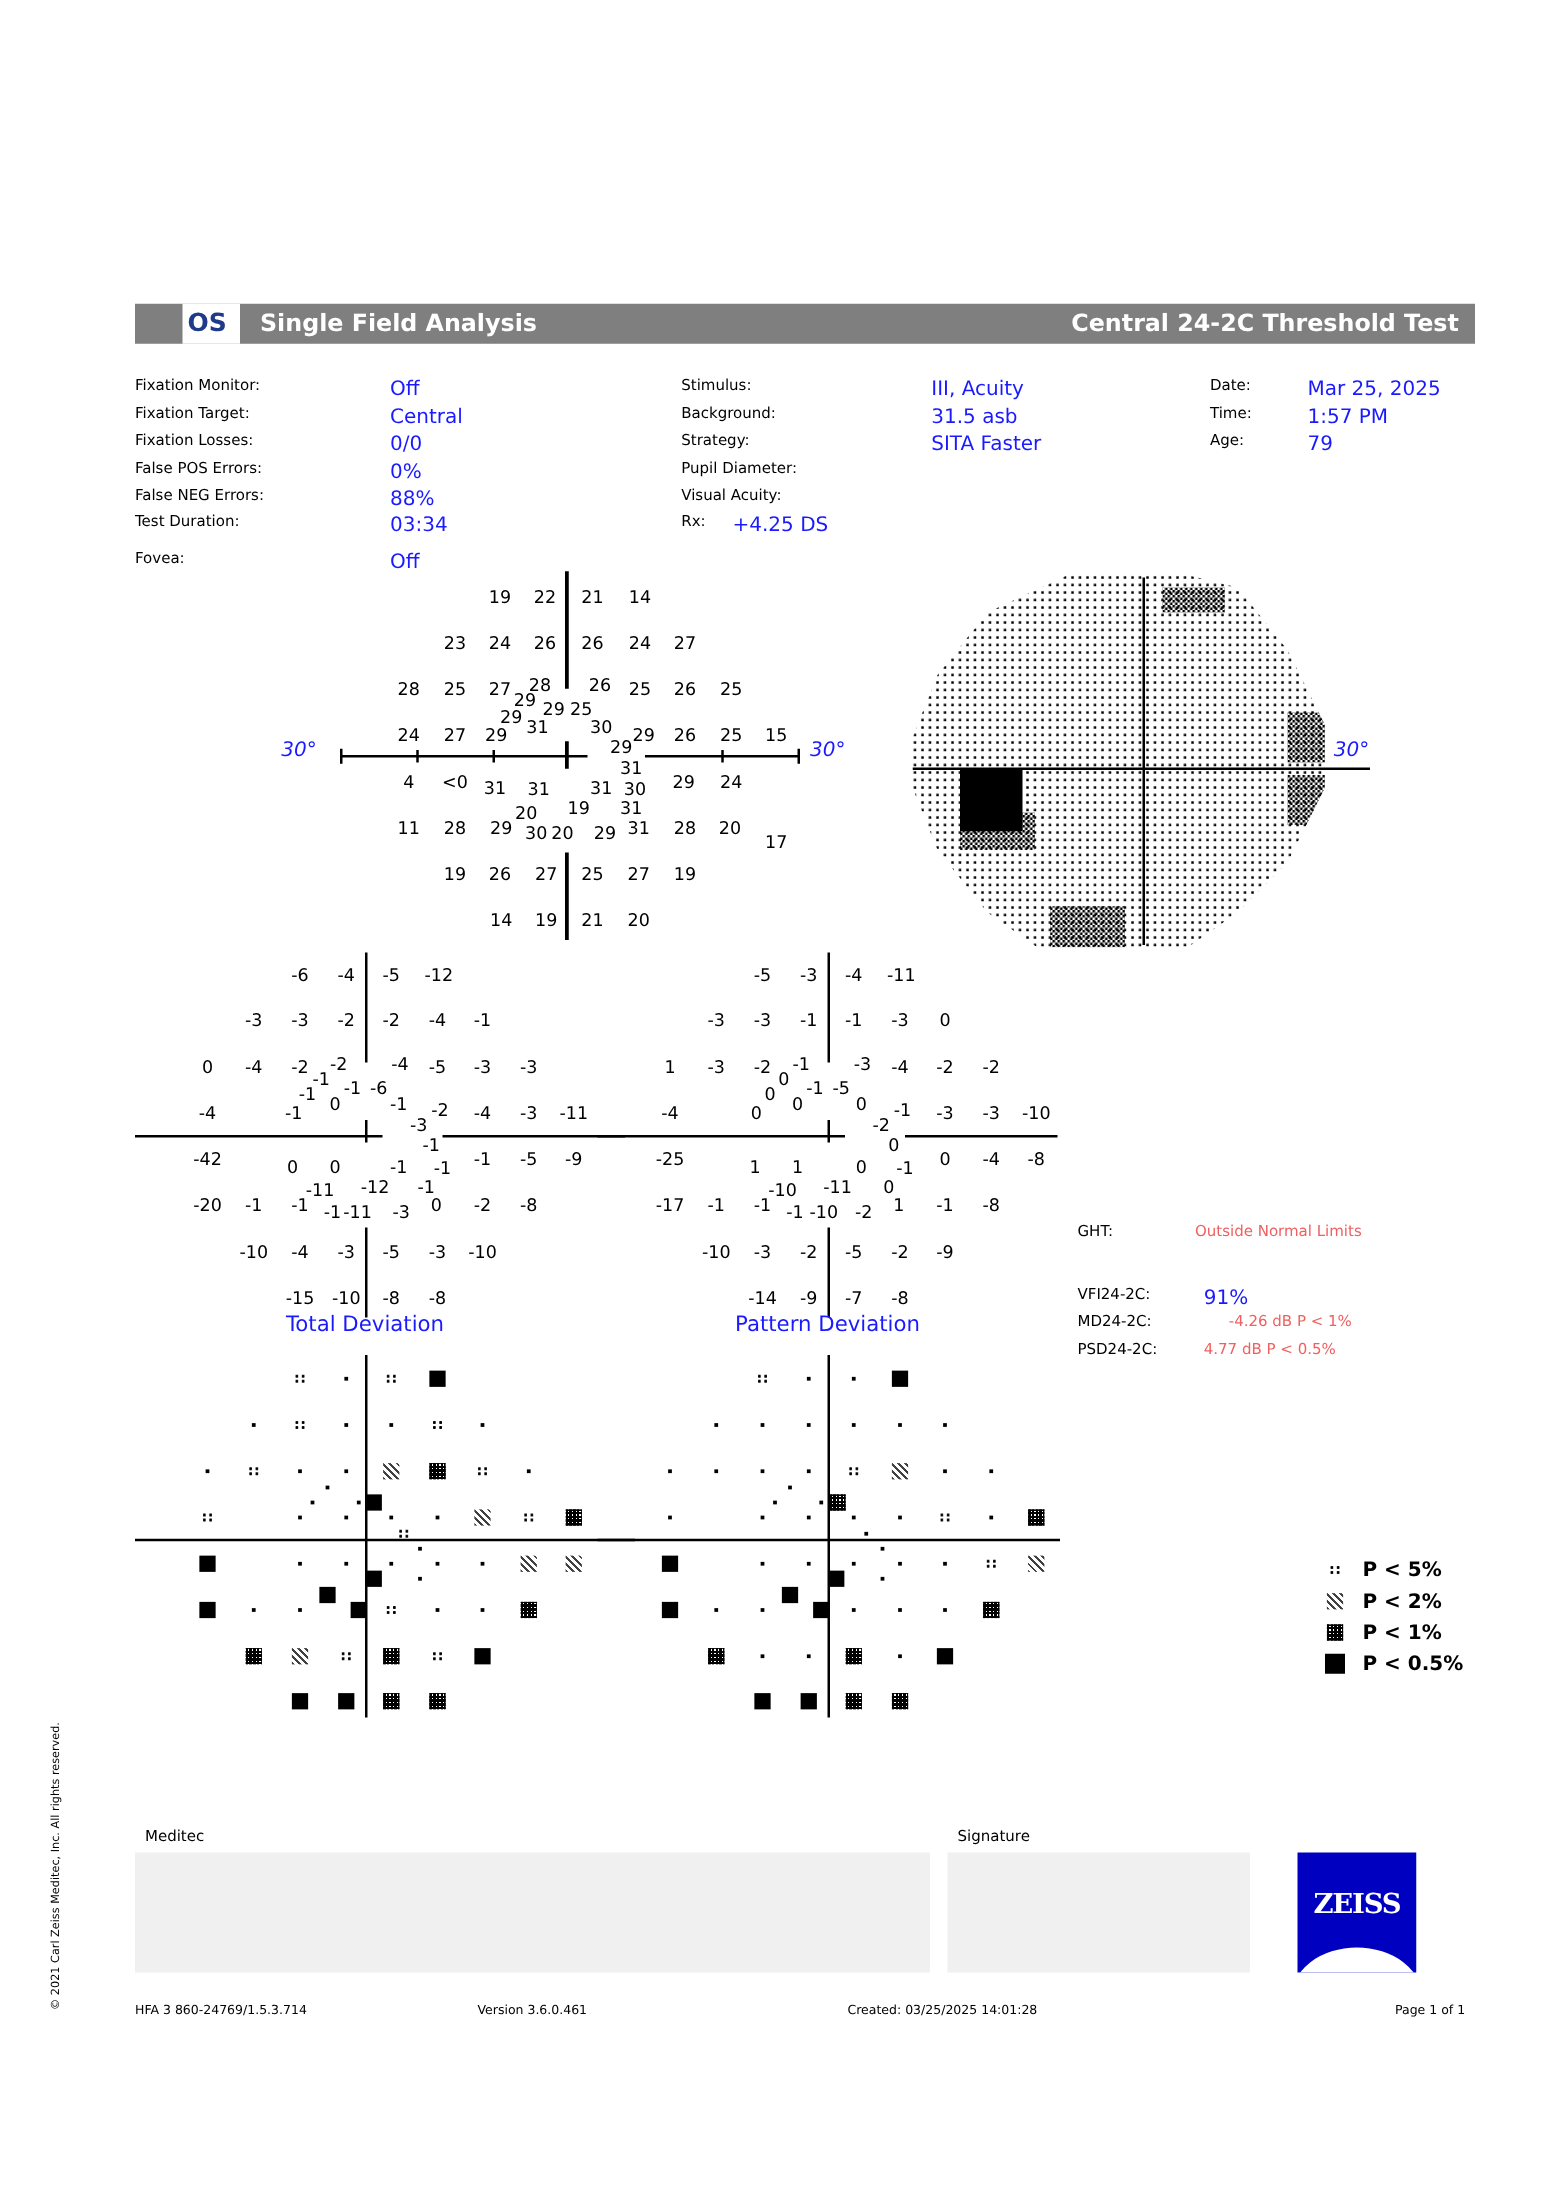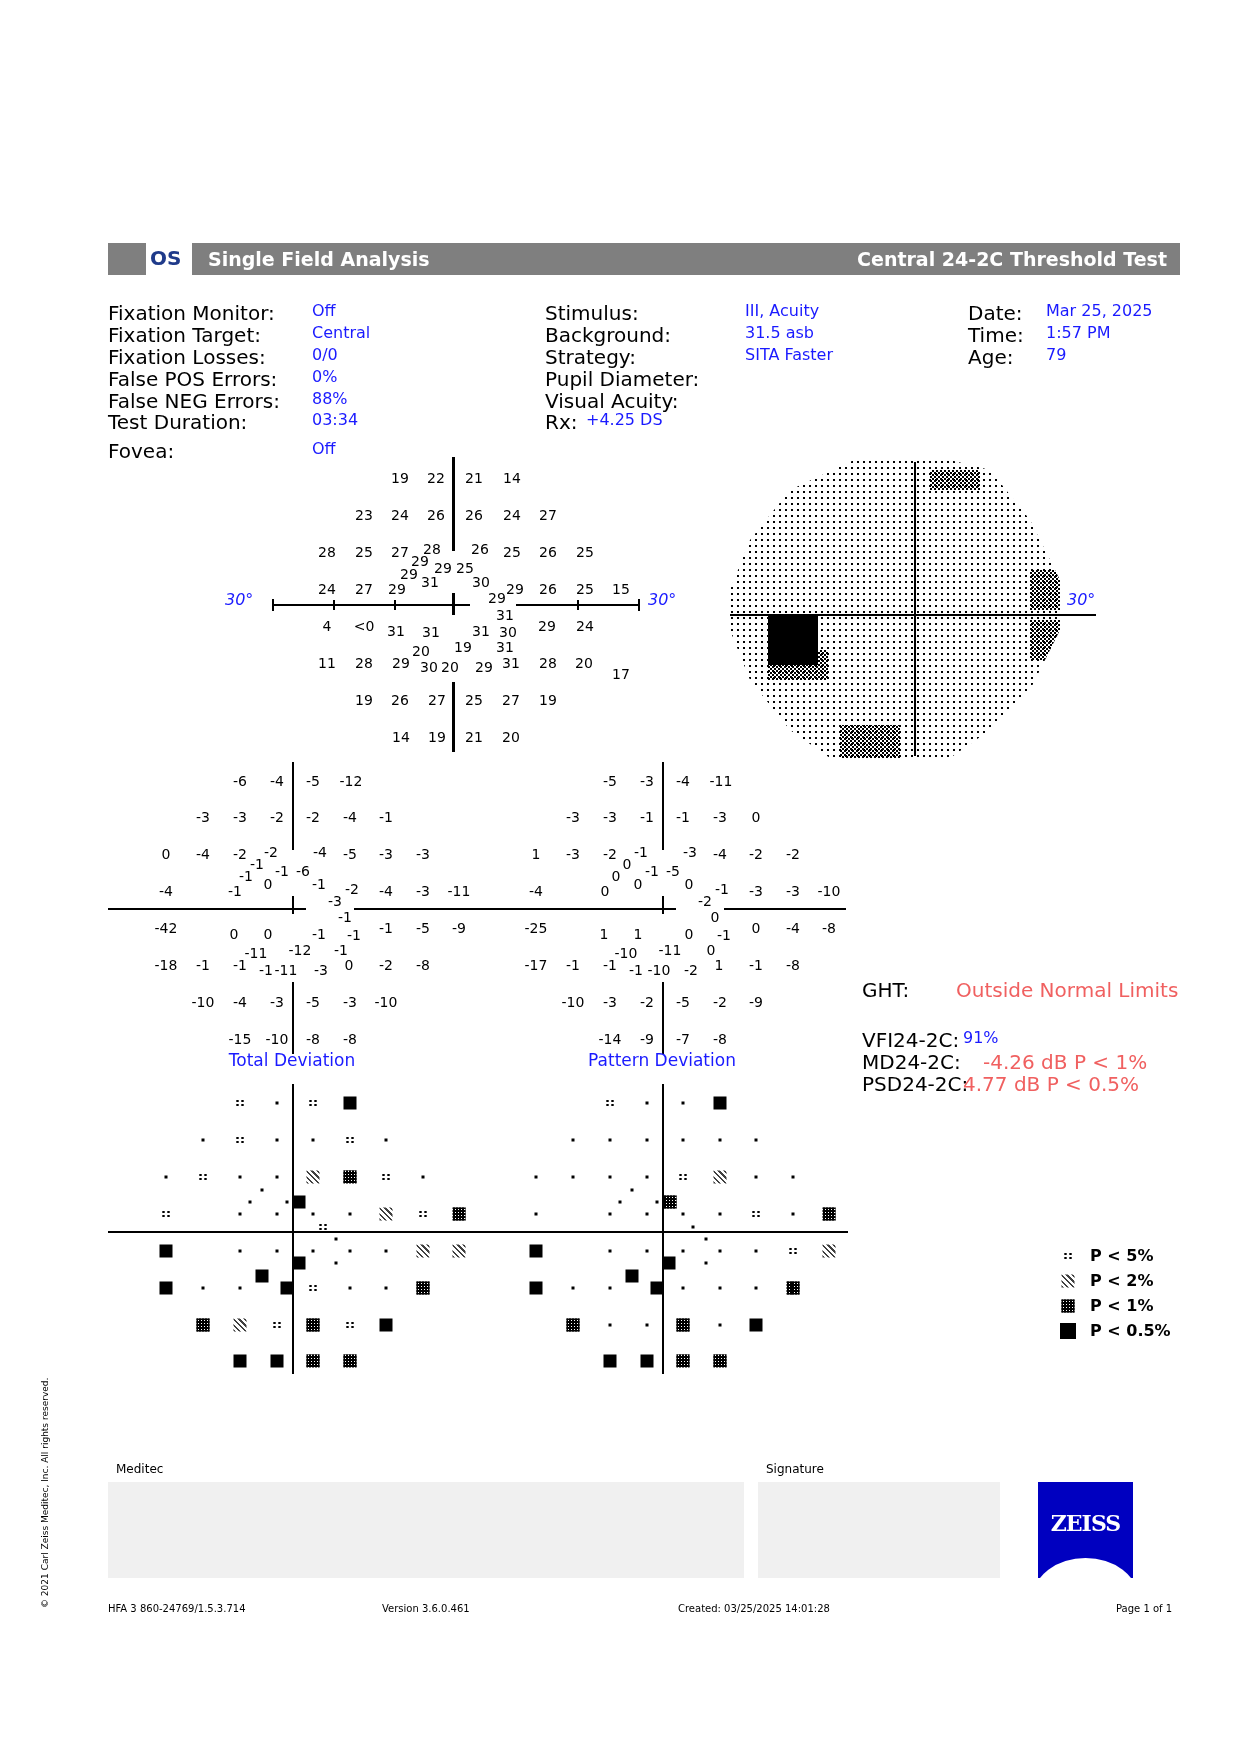--- a/index.html
+++ b/index.html
@@ -2,21 +2,21 @@
 <html><head>
 <meta charset="utf-8">
 <style>
   html, body { margin:0; padding:0; background:#fff; }
   body { width:1241px; height:1755px; position:relative; font-family:"DejaVu Sans", sans-serif; color:#000; overflow:hidden; }
   .header-bar { position:absolute; left:108px; top:243px; width:1072px; height:32px; background:#7f7f7f; }
   .os-box { position:absolute; left:146px; top:243px; width:46px; height:32px; background:#fff; }
   .os-text { position:absolute; left:150px; top:246px; font-size:20px; font-weight:bold; color:#1f3a8a; }
   .hdr-title { position:absolute; left:208px; top:248px; font-size:19px; font-weight:bold; color:#fff; }
   .hdr-test { position:absolute; right:74px; top:248px; font-size:19px; font-weight:bold; color:#fff; }
-  .lbl { position:absolute; font-size:20px; color:#000; white-space:nowrap; }
+  .lbl { position:absolute; font-size:12px; color:#000; white-space:nowrap; }
   .val { position:absolute; font-size:16px; color:#1a1aff; white-space:nowrap; }
   .num { position:absolute; font-size:14px; transform:translate(-50%,-50%); white-space:nowrap; }
   .axis { position:absolute; background:#000; }
   .deg { position:absolute; font-size:16px; font-style:italic; color:#1a1aff; }
   .sect-title { position:absolute; font-size:17px; color:#1a1aff; transform:translateX(-50%); white-space:nowrap; }
   .red { color:#f06060; }
   .sym { position:absolute; transform:translate(-50%,-50%); }
   .sym-dot { width:3px; height:3px; background:#000; }
   .sym-p5 { width:10px; height:8px; background:
       radial-gradient(circle,#000 1px,transparent 1.4px) 0 0/5px 4px; }
@@ -239,21 +239,21 @@
       <div class="num" style="left: 234px; top: 934px;">0</div>
       <div class="num" style="left: 268px; top: 934px;">0</div>
       <div class="num" style="left: 319px; top: 934px;">-1</div>
       <div class="num" style="left: 354px; top: 935px;">-1</div>
       <div class="num" style="left: 386px; top: 928px;">-1</div>
       <div class="num" style="left: 423px; top: 928px;">-5</div>
       <div class="num" style="left: 459px; top: 928px;">-9</div>
       <div class="num" style="left: 256px; top: 953px;">-11</div>
       <div class="num" style="left: 300px; top: 950px;">-12</div>
       <div class="num" style="left: 341px; top: 950px;">-1</div>
-      <div class="num" style="left: 166px; top: 965px;">-18</div>
+      <div class="num" style="left: 166px; top: 965px;">-20</div>
       <div class="num" style="left: 203px; top: 965px;">-1</div>
       <div class="num" style="left: 240px; top: 965px;">-1</div>
       <div class="num" style="left: 266px; top: 970px;">-1</div>
       <div class="num" style="left: 286px; top: 970px;">-11</div>
       <div class="num" style="left: 321px; top: 970px;">-3</div>
       <div class="num" style="left: 349px; top: 965px;">0</div>
       <div class="num" style="left: 386px; top: 965px;">-2</div>
       <div class="num" style="left: 423px; top: 965px;">-8</div>
       <div class="num" style="left: 203px; top: 1002px;">-10</div>
       <div class="num" style="left: 240px; top: 1002px;">-4</div>

